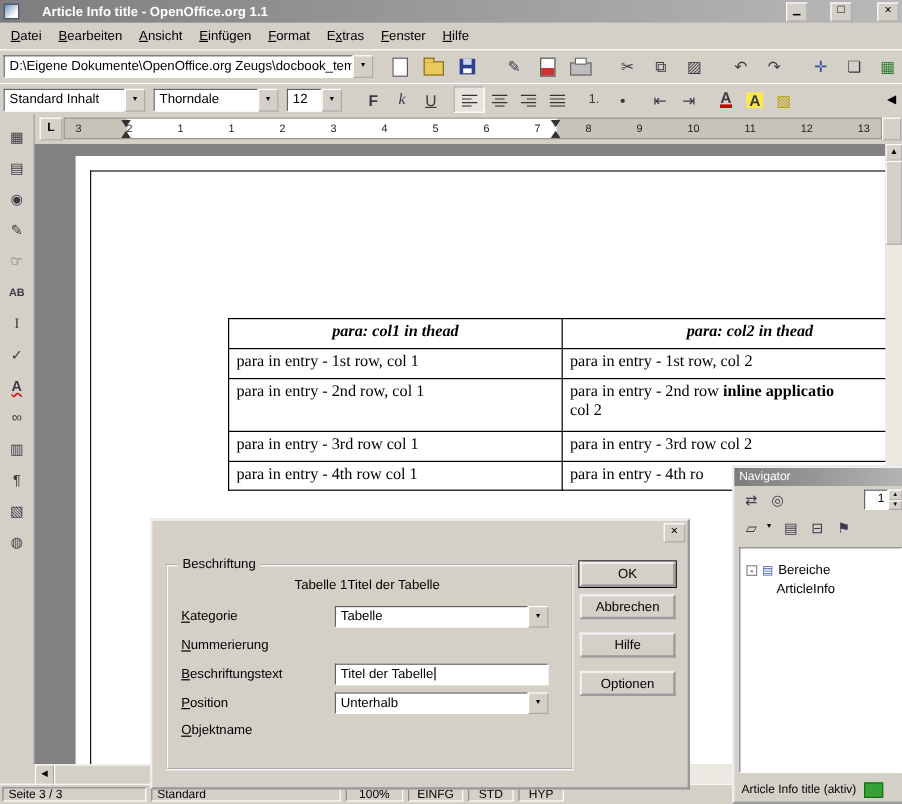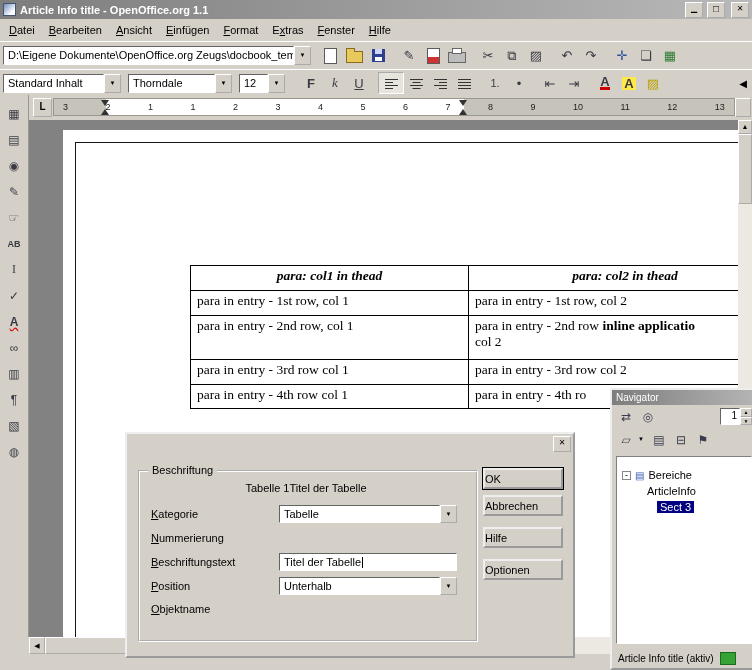--- a/index.html
+++ b/index.html
@@ -1,37 +1,37 @@
 <!DOCTYPE html>
 <html><head>
 <meta charset="utf-8">
 <style>
   html,body{margin:0;padding:0;background:#555;}
   .screen{position:relative;width:752px;height:670px;background:#d4d0c8;overflow:hidden;
           font-family:"Liberation Sans",sans-serif;font-size:11px;color:#000;}
   
   .titlebar{position:absolute;left:0;top:0;right:0;height:19px;
             background:linear-gradient(90deg,#7d7d7d,#b9b9b9);
-            display:flex;align-items:center;gap:4px;padding:0 3px;}
+            display:flex;align-items:center;gap:19px;padding:0 3px;}
   .appicon{width:13px;height:13px;background:#eef3fa;border:1px solid #44536e;box-sizing:border-box;
            background:linear-gradient(135deg,#6f8fc0 0%,#ffffff 75%);}
   .wtitle{flex:1;color:#fff;font-weight:bold;white-space:nowrap;overflow:hidden;}
   .wbtn{width:16px;height:14px;border:1px outset #fff;background:#d4d0c8;font-size:8px;
         line-height:12px;text-align:center;}
   .wbtn-min::after{content:"▁";}
   .wbtn-max::after{content:"□";font-size:10px;}
   .wbtn-close{margin-left:2px;}
   .wbtn-close::after{content:"✕";}
   
   .menubar{position:absolute;left:0;top:19px;right:0;height:22px;display:flex;align-items:center;
            padding-left:2px;border-bottom:1px solid #b9b6ae;background:#d4d0c8;}
   .menuitem{padding:3px 7px;}
   .menuitem u{text-decoration:underline;}
   .toolbar{position:absolute;left:0;right:0;background:#d4d0c8;border-top:1px solid #fff;
-           border-bottom:1px solid #9a978f;display:flex;align-items:center;padding-left:3px;}
+           border-bottom:1px solid #9a978f;display:flex;align-items:center;padding-left:3px;justify-content:space-between;}
   .fnbar{top:41px;height:27px;}
   .objbar{top:69px;height:26px;}
   .combo{display:flex;height:19px;margin-right:7px;}
   .cval{background:#fff;border:1px solid;border-color:#636363 #fff #fff #636363;
         padding:2px 4px;white-space:nowrap;overflow:hidden;box-sizing:border-box;}
   .ddb{width:17px;height:19px;background:#d4d0c8;border:1px outset #fff;position:relative;box-sizing:border-box;}
   .ddb::after{content:"▼";position:absolute;inset:0;font-size:6px;line-height:16px;text-align:center;}
   .tbi{min-width:22px;height:20px;display:flex;align-items:center;justify-content:center;
        font-size:13px;color:#3a3a44;padding:0 1px;}
   .sep{width:7px;height:20px;}
@@ -140,21 +140,21 @@
   .groupbox{position:absolute;left:11px;top:36px;width:336px;height:168px;border:2px groove #fff;}
   .grouplabel{position:absolute;left:8px;top:-8px;background:#d4d0c8;padding:0 4px;}
   .preview{position:absolute;left:11px;top:48px;width:336px;text-align:center;}
   .dlbl{position:absolute;left:24px;}
   .dlbl u{text-decoration:underline;}
   .dctl{position:absolute;left:152px;width:178px;height:18px;display:flex;}
   .dctl .cval{flex:1;height:18px;}
   .dctl .ddb{height:18px;}
   .caret{display:inline-block;width:1px;height:11px;background:#000;vertical-align:-2px;margin-left:1px;}
   .dlgbtn{position:absolute;left:356px;width:80px;height:21px;border:2px outset #eee;background:#d4d0c8;
-          line-height:18px;box-sizing:border-box;}
+          text-align:center;line-height:18px;box-sizing:border-box;}
   .btn-default{box-shadow:0 0 0 1px #000;}
 </style>
 </head>
 <body>
 
 <div class="screen">
 
   <div class="titlebar">
     <span class="appicon"></span>
     <span class="wtitle">Article Info title - OpenOffice.org 1.1</span>
@@ -350,20 +350,28 @@
     <span class="sbtn sb-dn"></span>
   </div>
 
   <div class="hscroll">
     <span class="sbtn sb-lf"></span>
     <span class="hthumb"></span>
     <span class="sbtn sb-rt"></span>
   </div>
   <div class="corner"></div>
 
+  <div class="statusbar">
+    <span class="sfield" style="left:2px;width:120px">Seite 3 / 3</span>
+    <span class="sfield" style="left:126px;width:158px">Standard</span>
+    <span class="sfield" style="left:288px;width:48px;text-align:center">100%</span>
+    <span class="sfield" style="left:340px;width:46px;text-align:center">EINFG</span>
+    <span class="sfield" style="left:390px;width:38px;text-align:center">STD</span>
+    <span class="sfield" style="left:432px;width:38px;text-align:center">HYP</span>
+  </div>
 
   <div class="navwin">
     <div class="navtitle">Navigator</div>
     <div class="navrow">
       <span class="nti">⇄</span>
       <span class="nti">◎</span>
       <span class="navspin">
         <span class="spinval">1</span>
         <span class="spinbtns">
             <span class="sbn sbn-u"></span>
@@ -380,23 +388,20 @@
     </div>
     <div class="navtree">
       <div class="trow">
         <span class="expander"></span>
         <span class="ticon">▤</span>
         <span>Bereiche</span>
       </div>
       <div class="trow" style="padding-left:30px">
         <span>ArticleInfo</span>
       </div>
-      <div class="trow" style="padding-left:40px">
-        <span class="tsel">Sect 3</span>
-      </div>
     </div>
     <div class="navstatus">
       <span>Article Info title (aktiv)</span>
       <span class="greenind"></span>
     </div>
   </div>
 
   <div class="dialog">
     <span class="dlgclose"></span>
 

